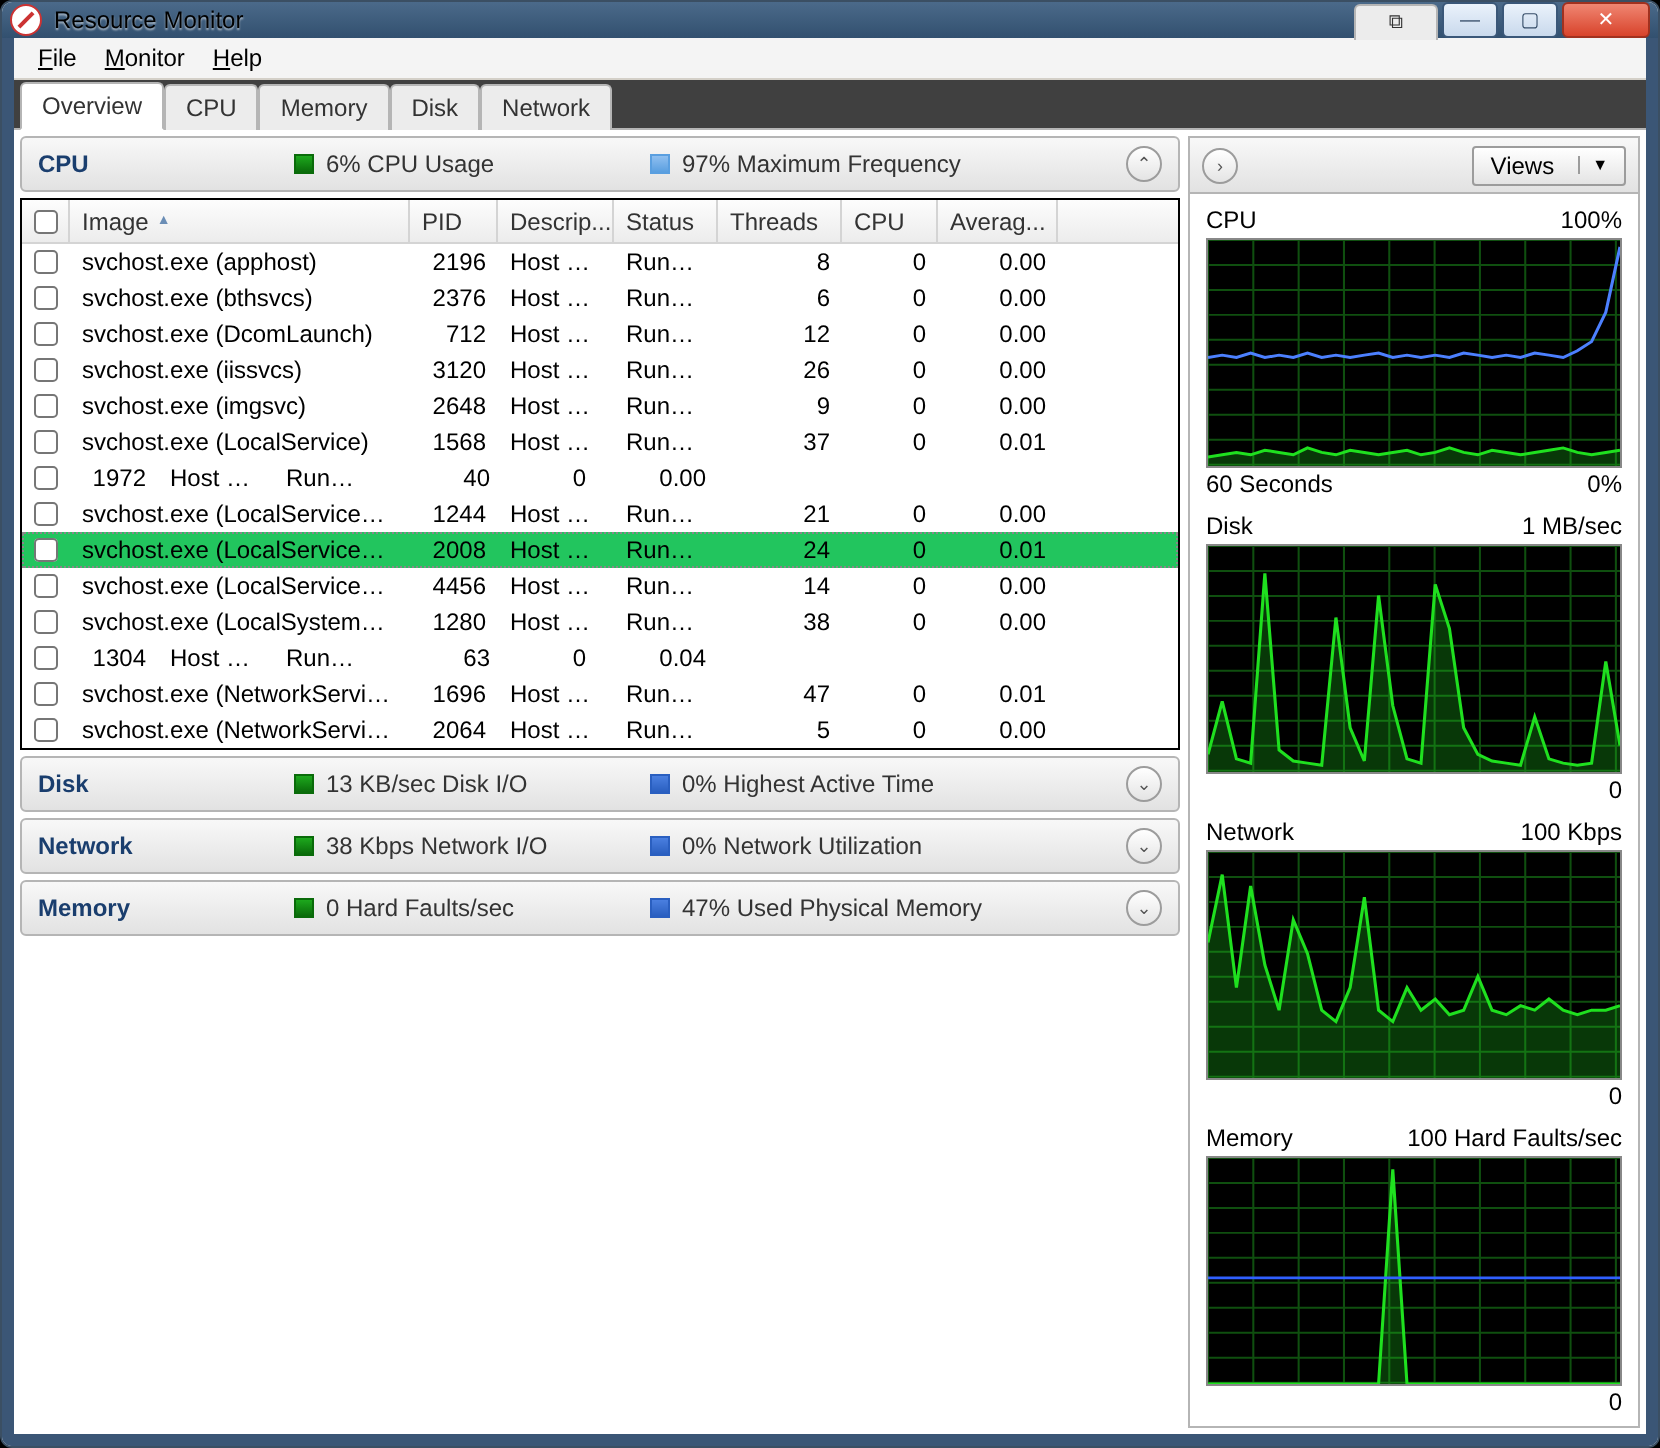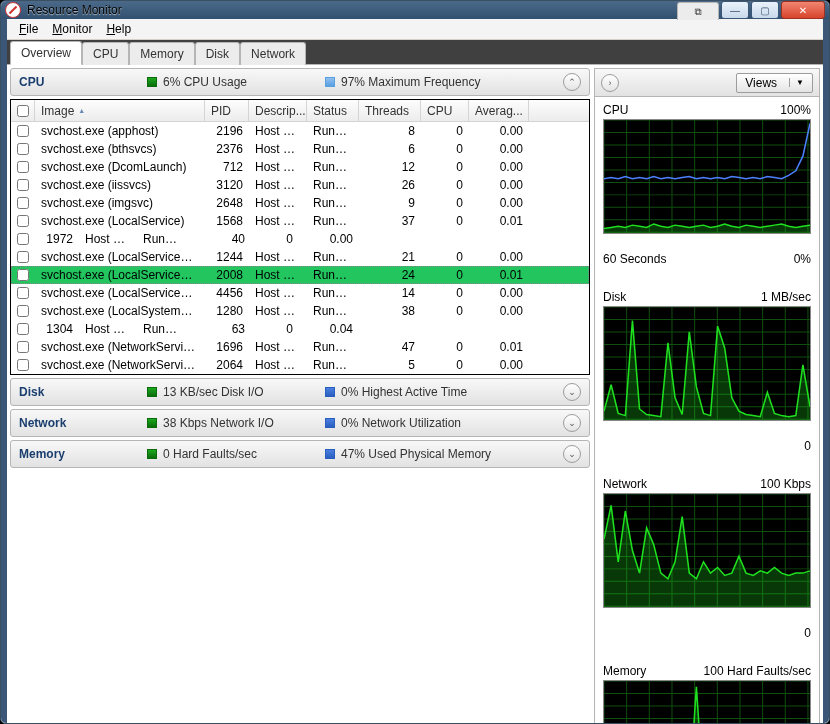--- a/index.html
+++ b/index.html
@@ -50,21 +50,21 @@
 .c5{width:62px;text-align:right}
 .c6{width:48px;text-align:right}
 .c7{width:60px;text-align:right}
 .right-hdr{height:28px;border-bottom:1px solid #b5b5b5;background:linear-gradient(#f8f8f8,#e2e2e2);display:flex;align-items:center;padding:0 6px;gap:6px}
 .views-btn{margin-left:auto;border:1px solid #9c9c9c;background:linear-gradient(#fff,#e4e4e4);padding:2px 8px;border-radius:2px;display:flex;align-items:center;gap:12px}
 .views-btn .dd{border-left:1px solid #9c9c9c;padding-left:6px;font-size:8px}
 .graphs{flex:1;overflow-y:auto;padding:4px 8px;display:flex;flex-direction:column;gap:4px}
 .graph-block{}
 .graph-title{display:flex;justify-content:space-between;color:#000;padding:2px 0}
 .graph-canvas{height:115px;background:#000;border:1px solid #888;position:relative;overflow:hidden}
-.graph-footer{display:flex;justify-content:space-between;color:#000;padding:18px 0}
+.graph-footer{display:flex;justify-content:space-between;color:#000;padding:1px 0}
 svg.chart{position:absolute;inset:0;width:100%;height:100%}
 .gridline{stroke:#0f4f0f;stroke-width:1}
 </style>
 </head>
 <body>
 
 <div class="window">
   <div class="titlebar">
     <div class="icon"></div>
     <div class="title">Resource Monitor</div>

